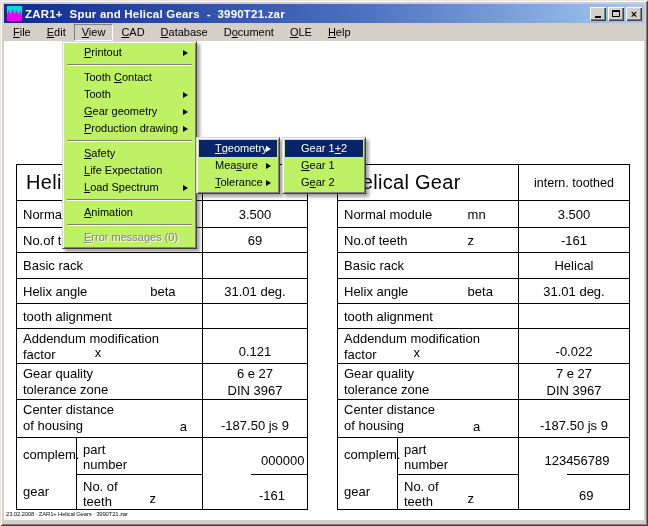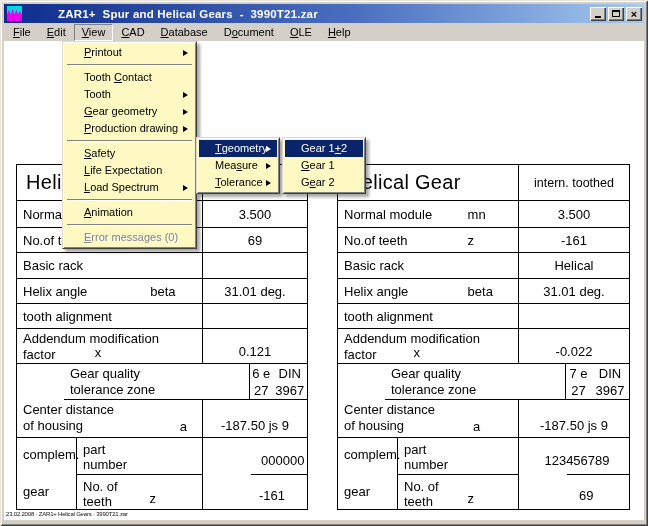--- a/index.html
+++ b/index.html
@@ -11,21 +11,21 @@
                inset 2px 2px 0 #ffffff, inset -2px -2px 0 #808080;
   }
   
   .titlebar{
     position:absolute;left:4px;top:4px;right:4px;height:19px;
     background:linear-gradient(90deg,#0f2c8c 0%,#4a6fc0 55%,#a6caf0 100%);
     display:flex;align-items:center;padding:0 2px;
   }
   .app-icon{width:15px;height:15px;margin:0 3px 0 1px;flex:0 0 auto;}
   .title-text{color:#fff;font-weight:bold;font-size:11.5px;white-space:pre;flex:1;
-    overflow:hidden;letter-spacing:.2px;margin-left:33px;}
+    overflow:hidden;letter-spacing:.2px;}
   .winbtns{display:flex;gap:2px;}
   .wbtn{width:16px;height:14px;background:#d4d0c8;position:relative;
     box-shadow:inset 1px 1px 0 #fff, inset -1px -1px 0 #404040, inset -2px -2px 0 #808080;
     display:flex;align-items:center;justify-content:center;font-size:10px;font-weight:bold;}
   .glyph-min{width:6px;height:2px;background:#000;margin-top:7px;}
   .glyph-max{width:8px;height:7px;border:1px solid #000;border-top:2px solid #000;}
   .glyph-close{font-size:11px;font-weight:bold;line-height:10px;}
   
   .menubar{
     position:absolute;left:4px;top:23px;right:4px;height:18px;
@@ -33,21 +33,21 @@
   }
   .mb-item{padding:1px 7px;border:1px solid transparent;line-height:13px;}
   .mb-item.pressed{border-color:#808080 #fff #fff #808080;}
   u{text-decoration:underline;}
   
   .client{position:absolute;left:4px;top:41px;right:4px;bottom:6px;background:#fff;}
   .statusline{position:absolute;left:2px;bottom:3px;font-size:6px;letter-spacing:-.2px;color:#111;
     transform-origin:left bottom;white-space:nowrap;}
   
   .menupanel{
-    position:absolute;background:#fef9c3;padding:2px;z-index:20;
+    position:absolute;background:#bef264;padding:2px;z-index:20;
     border:1px solid;border-color:#dcd8d0 #404040 #404040 #dcd8d0;
     box-shadow:inset 1px 1px 0 #ffffff, inset -1px -1px 0 #808080, 3px 3px 3px rgba(0,0,0,.35);
     font-size:11px;
   }
   .dropdown{left:62px;top:41px;width:135px;}
   .submenu1{left:196px;top:137px;width:84px;}
   .submenu2{left:282px;top:137px;width:84px;}
   .mi{position:relative;height:17px;line-height:17px;padding:0 14px 0 16px;white-space:nowrap;}
   .dropdown .mi{padding-left:19px;}
   .mi.hl{background:#0a246a;color:#fff;}
@@ -62,30 +62,30 @@
   .gtable-right{left:333px;width:293px;}
   .trow{display:flex;border-bottom:1px solid #000;}
   .tlabel{position:relative;border-right:1px solid #000;padding-left:6px;}
   .gtable-left .tlabel{width:186px;flex:0 0 186px;}
   .gtable-right .tlabel{width:181px;flex:0 0 181px;}
   .tvalue{flex:1;display:flex;align-items:center;justify-content:center;text-align:center;}
   .thead{height:36px;}
   .thead .tlabel{display:flex;align-items:center;font-size:20px;letter-spacing:.3px;padding-left:9px;}
   .thead .tvalue{font-size:12.5px;}
   .h27{height:27px;} .h25{height:25px;} .h26{height:26px;}
-  .h35{height:35px;} .h36{height:36px;margin-left:47px;} .h38{height:38px;}
+  .h35{height:35px;} .h36{height:36px;} .h38{height:38px;}
   .one .tlabel{display:flex;align-items:center;}
   .two .tlabel{padding-top:2px;line-height:16px;}
   .sym{position:absolute;}
   .symA{left:72%;top:50%;transform:translateY(-50%);}
   .symB{left:42%;bottom:2px;}
   .symC{left:88%;bottom:2px;}
   .symC2{left:75%;bottom:2px;}
   .vbottom{align-items:flex-end;padding-bottom:4px;}
-  .v2line{flex-direction:row;justify-content:center;line-height:17px;}
+  .v2line{flex-direction:column;justify-content:center;line-height:17px;}
   
   .tbottom{display:grid;height:71px;}
   .gtable-left .tbottom{grid-template-columns:60px 126px 1fr;}
   .gtable-right .tbottom{grid-template-columns:60px 121px 1fr;}
   .tbottom{grid-template-rows:36px 1fr;}
   .bgroup{grid-row:1/3;border-right:1px solid #000;display:flex;flex-direction:column;
     justify-content:space-between;padding:9px 0 10px 6px;}
   .bcell{padding-left:6px;line-height:15px;padding-top:4px;position:relative;}
   .bcell.lab{border-right:1px solid #000;}
   .brow2{border-top:1px solid #000;}

